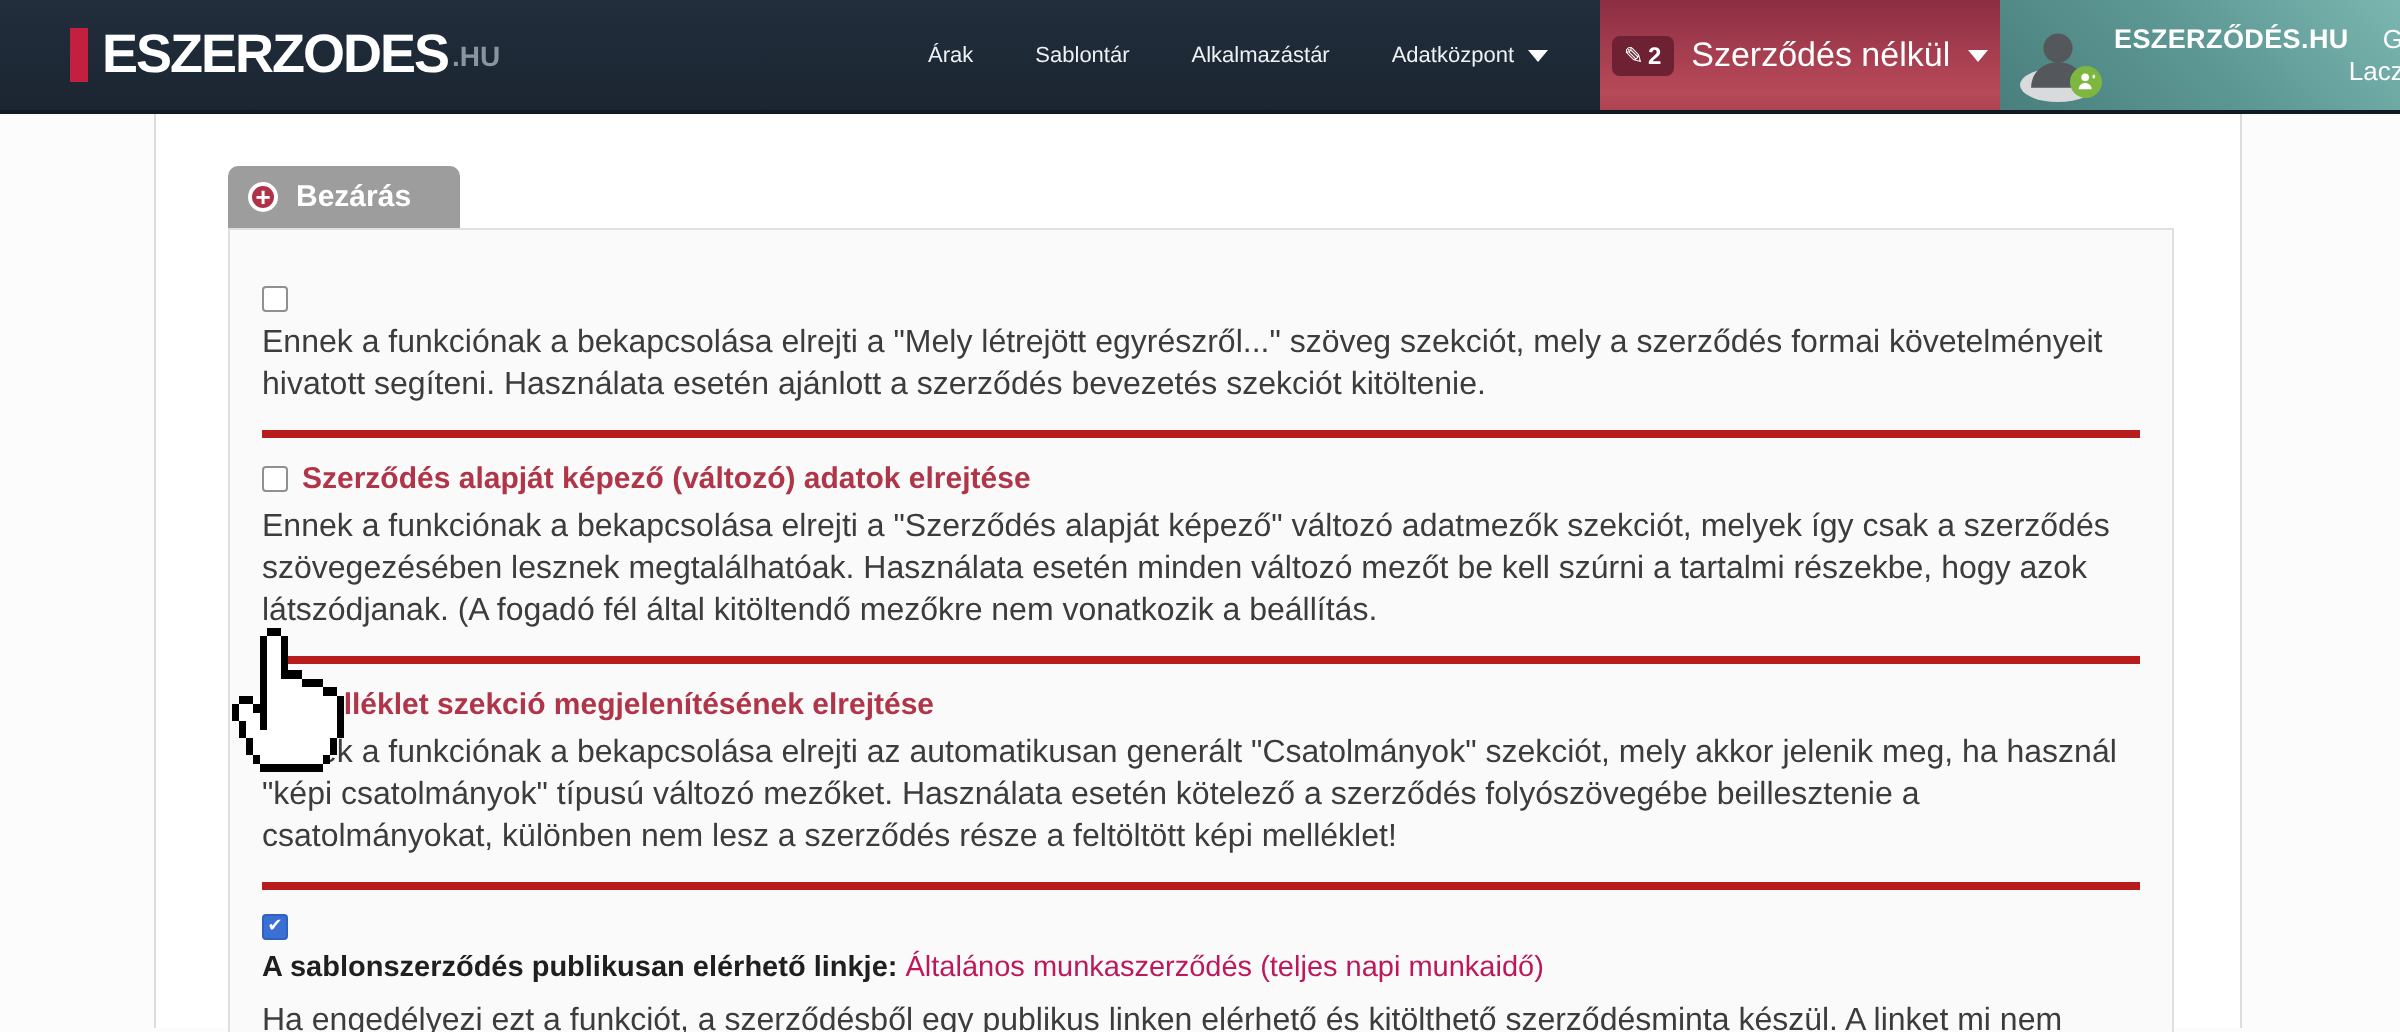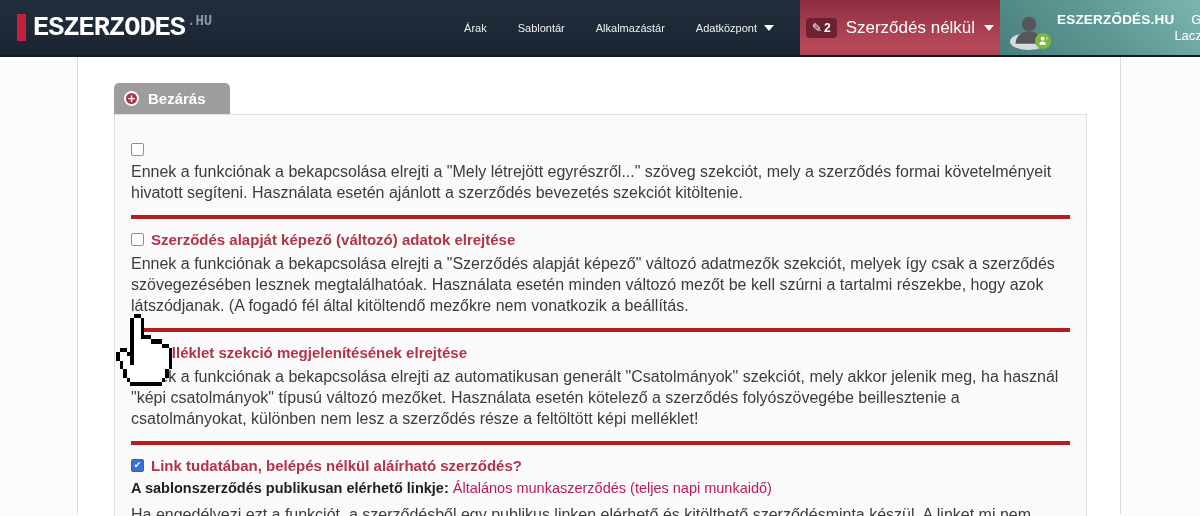--- a/index.html
+++ b/index.html
@@ -2,21 +2,21 @@
 <html><head>
 <meta charset="utf-8">
 <style>
   * { margin:0; padding:0; box-sizing:border-box; }
   html,body { width:1200px; height:516px; overflow:hidden; background:#fcfcfc;
               font-family:"Liberation Sans","DejaVu Sans",sans-serif; }
 
   
   .navbar { display:flex; align-items:center; height:57px; background:linear-gradient(180deg,#222e3c,#1b2532);
             border-bottom:2px solid #121a24; }
-  .logo { display:flex; align-items:flex-start; padding-left:17px; cursor:pointer;font-family:Liberation Mono, monospace; }
+  .logo { display:flex; align-items:center; padding-left:35px; cursor:pointer; }
   .logo-bar { width:9px; height:27px; background:#c51f3f; align-self:center; margin-right:7px; }
   .logo-text { color:#ffffff; font-weight:bold; font-size:27px; letter-spacing:-1px; }
   .logo-suffix { color:#8b95a1; font-weight:bold; font-size:14px; margin-left:2px; }
   .nav-links { margin-left:auto; display:flex; align-items:center; gap:31px; margin-right:26px; }
   .nav-link { color:#eef1f3; font-size:11px; text-decoration:none; display:flex; align-items:center; gap:7px; cursor:pointer; }
   .caret { width:0; height:0; border-left:5px solid transparent; border-right:5px solid transparent; border-top:6px solid #ffffff; display:inline-block; }
   .manager-btn { height:100%; width:200px; flex:none; display:flex; align-items:center; justify-content:center; gap:9px;
                  background:linear-gradient(180deg,#8d2e43 0%,#b84a59 85%,#ad4453 100%); color:#fff; font-size:17px; cursor:pointer; }
   .mgr-badge { background:#6d2133; border-radius:4px; padding:3px 6px; display:flex; align-items:center; gap:2px;
                color:#fff; font-size:12px; font-weight:bold; }
@@ -154,21 +154,20 @@
           <span>Melléklet szekció megjelenítésének elrejtése</span>
         </label>
         <div class="opt-desc">Ennek a funkciónak a bekapcsolása elrejti az automatikusan generált "Csatolmányok" szekciót, mely akkor jelenik meg, ha használ "képi csatolmányok" típusú változó mezőket. Használata esetén kötelező a szerződés folyószövegébe beillesztenie a csatolmányokat, különben nem lesz a szerződés része a feltöltött képi melléklet!</div>
       </div>
 
       <div class="opt divided">
         <label class="opt-label">
           <span class="checkbox checked">
             <span class="check-glyph">✔</span>
           </span>
-          <span>Link tudatában, belépés nélkül aláírható szerződés?</span>
         </label>
         <div class="link-row">
           <span class="link-prefix">A sablonszerződés publikusan elérhető linkje:</span>
           <a class="tpl-link">Általános munkaszerződés (teljes napi munkaidő)</a>
         </div>
         <div class="opt-desc">Ha engedélyezi ezt a funkciót, a szerződésből egy publikus linken elérhető és kitölthető szerződésminta készül. A linket mi nem tesszük közzé, csak Ön fogja tudni. A sablon mentése után generálódik le.</div>
       </div>
 
     </div>
 

